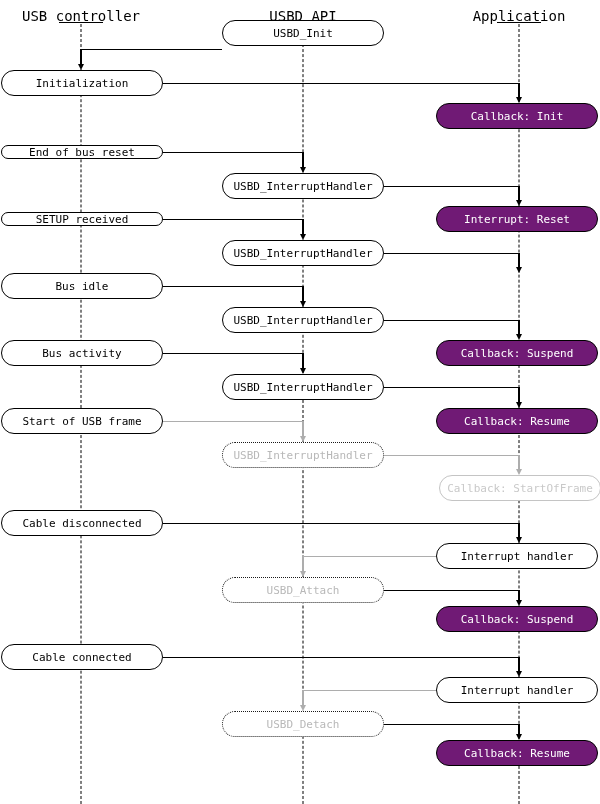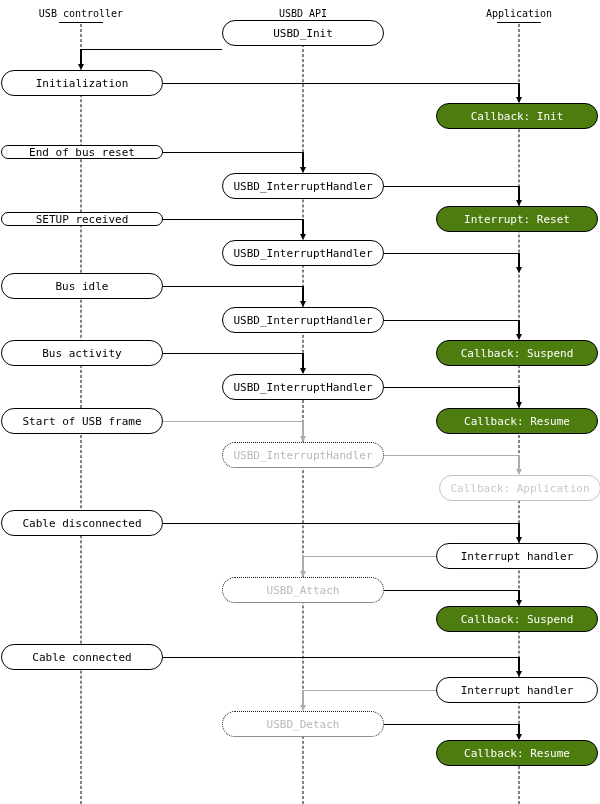--- a/index.html
+++ b/index.html
@@ -2,36 +2,36 @@
 <html><head>
 <meta charset="utf-8">
 <title>USB Device Sequence Diagram</title>
 <style>
   html,body{margin:0;padding:0;background:#ffffff;}
   body{width:600px;height:804px;position:relative;overflow:hidden;
        font-family:"DejaVu Sans Mono","Liberation Mono",monospace;}
   #canvas{position:absolute;left:0;top:0;width:600px;height:804px;}
 
   .hdr{position:absolute;transform:translateX(-50%);
-       font-size:10px;color:#000;white-space:nowrap;text-align:center;
+       font-size:14px;color:#000;white-space:nowrap;text-align:center;
        letter-spacing:0px;}
 
   .hdr-bar{position:absolute;transform:translateX(-50%);
        height:0;border-top:1.5px solid #000;}
 
   .lifeline{position:absolute;transform:translateX(-50%);
        width:0;border-left:1.5px dashed #000;}
 
   .node{position:absolute;transform:translate(-50%,-50%);
        box-sizing:border-box;height:26px;border-radius:13px;
        display:flex;align-items:center;justify-content:center;
        font-size:11px;white-space:nowrap;overflow:hidden;}
 
   .node.plain{background:#ffffff;border:1.3px solid #000;color:#000;}
-  .node.filled{background:#4d7c0f;border:1.3px solid #000;color:#ffffff;}
+  .node.filled{background:#701a75;border:1.3px solid #000;color:#ffffff;}
   .node.ghost{background:#ffffff;border:1.5px dotted #1a1a1a;color:#b8b8b8;}
   .node.ghost2{background:#ffffff;border:1.3px solid #c4c4c4;color:#c9c9c9;}
 
   .seg{position:absolute;background:#000;}
   .seg.gray{background:#adadad;}
   .seg.h{height:1.3px;}
   .seg.v{width:1.3px;}
 
   .arrowhead{position:absolute;width:0;height:0;
        border-left:3.5px solid transparent;border-right:3.5px solid transparent;
@@ -147,21 +147,21 @@
     <div class="node filled" style="left: 517px; top: 421px; width: 162px; height: 26px;">
       <span>Callback: Resume</span>
     </div>
     <div class="node plain" style="left: 82px; top: 421px; width: 162px; height: 26px;">
       <span>Start of USB frame</span>
     </div>
     <div class="node ghost" style="left: 303px; top: 455px; width: 162px; height: 26px;">
       <span>USBD_InterruptHandler</span>
     </div>
     <div class="node ghost2" style="left: 520px; top: 488px; width: 162px; height: 26px;">
-      <span>Callback: Application</span>
+      <span>Callback: StartOfFrame</span>
     </div>
     <div class="node plain" style="left: 82px; top: 523px; width: 162px; height: 26px;">
       <span>Cable disconnected</span>
     </div>
     <div class="node plain" style="left: 517px; top: 556px; width: 162px; height: 26px;">
       <span>Interrupt handler</span>
     </div>
     <div class="node ghost" style="left: 303px; top: 590px; width: 162px; height: 26px;">
       <span>USBD_Attach</span>
     </div>

